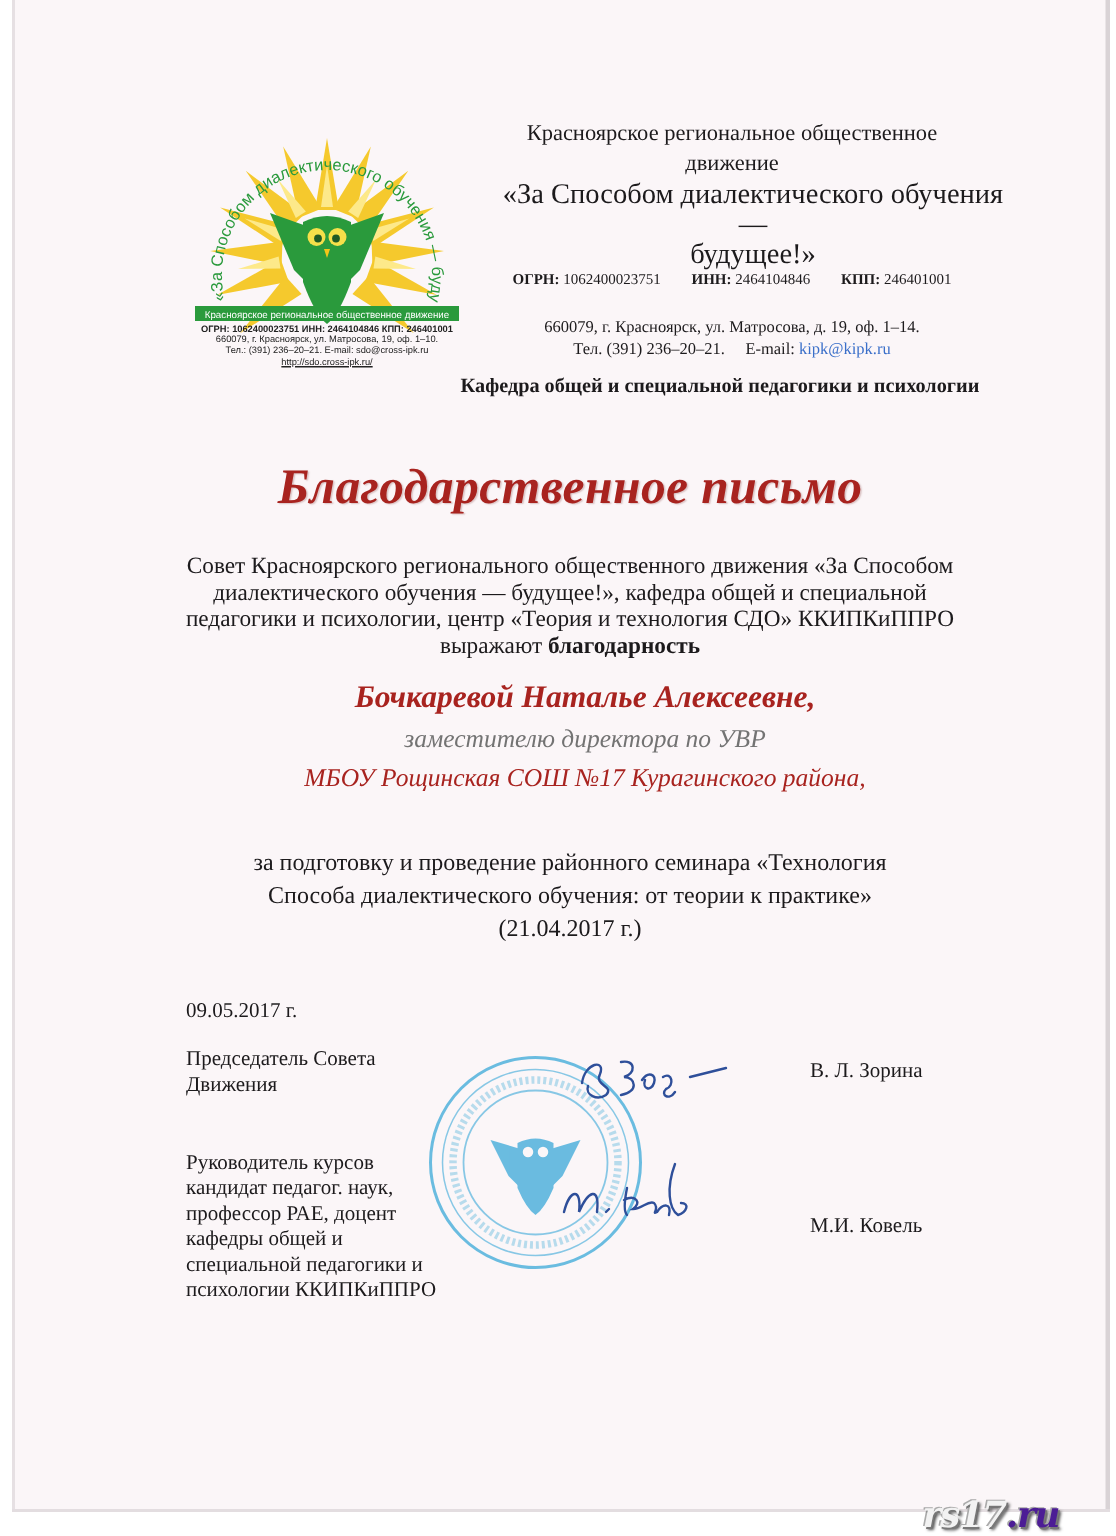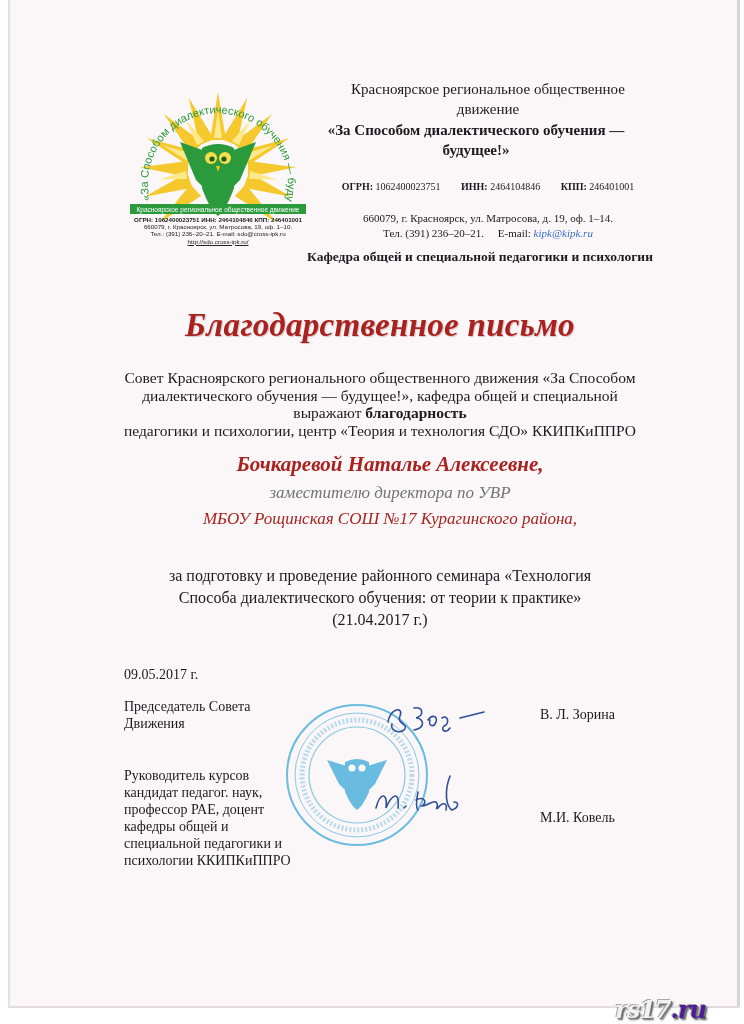--- a/index.html
+++ b/index.html
@@ -7,26 +7,26 @@
          font-family:"Liberation Serif", "DejaVu Serif", serif; color:#1c1a1c; }
   .paper { position:absolute; left:8px; top:0; width:732px; height:1008px; background:#fbf6f8;
            border-left:2px solid #e6e0e3; border-right:3px solid #d9d3d6; box-sizing:border-box; }
   .paper-bottom { position:absolute; left:8px; top:1006px; width:732px; height:2px; background:#e3dde0; }
   .abs { position:absolute; }
   .center { text-align:center; }
   .logo { left:128px; top:82px; width:180px; height:180px; }
   .logo-footer { left:118px; top:216px; width:200px; font-family:"Liberation Sans", sans-serif;
                  font-size:6.2px; line-height:7.2px; color:#222; text-align:center; }
   .org1 { left:318px; top:79px; width:340px; font-size:15px; line-height:20px; }
-  .org2 { left:306px; top:120px; width:340px; font-size:15px; line-height:20px; font-weight:bold; }
+  .org2 { left:332px; top:120px; width:340px; font-size:19px; line-height:20px; font-weight:normal; }
   .ids { left:318px; top:181px; width:340px; font-size:10px; }
   .ids span { margin:0 9px; }
   .ids b { font-weight:bold; }
   .addr { left:318px; top:211px; width:340px; font-size:11px; line-height:15px; }
-  .email-link { color:#3a6fc9;font-style:italic; }
+  .email-link { color:#3a6fc9; }
   .dept { left:240px; top:249px; width:480px; font-size:13.5px; font-weight:bold; }
   .title { left:120px; top:307px; width:520px; font-size:33px; font-weight:bold; font-style:italic;
            color:#a8231f; text-shadow:1px 1px 1px rgba(120,40,40,0.25); letter-spacing:0.3px; }
   .body1 { left:110px; top:369px; width:540px; font-size:15.5px; line-height:17.5px; }
   .body1 b { font-weight:bold; }
   .recipient { left:140px; top:452px; width:500px; font-size:21px; font-weight:bold; font-style:italic; color:#a8231f; }
   .position { left:140px; top:483px; width:500px; font-size:17px; font-style:italic; color:#737373; }
   .school { left:120px; top:509px; width:540px; font-size:17px; font-style:italic; color:#a8231f; }
   .reason { left:110px; top:565px; width:540px; font-size:16px; line-height:22px; }
   .date { left:124px; top:667px; font-size:14px; }
@@ -126,22 +126,22 @@
     <span class="email-link">kipk@kipk.ru</span>
   </div>
 </div>
 <div class="abs dept center">Кафедра общей и специальной педагогики и психологии</div>
 
 <div class="abs title center">Благодарственное письмо</div>
 
 <div class="abs body1 center">
   <div>Совет Красноярского регионального общественного движения «За Способом</div>
   <div>диалектического обучения — будущее!», кафедра общей и специальной</div>
+  <div>педагогики и психологии, центр «Теория и технология СДО» ККИПКиППРО</div>
   <div><span>выражают</span> <b>благодарность</b></div>
-  <div>педагогики и психологии, центр «Теория и технология СДО» ККИПКиППРО</div>
 </div>
 
 <div class="abs recipient center">Бочкаревой Наталье Алексеевне,</div>
 <div class="abs position center">заместителю директора по УВР</div>
 <div class="abs school center">МБОУ Рощинская СОШ №17 Курагинского района,</div>
 
 <div class="abs reason center">
   <div>за подготовку и проведение районного семинара «Технология</div>
   <div>Способа диалектического обучения: от теории к практике»</div>
   <div>(21.04.2017 г.)</div>

